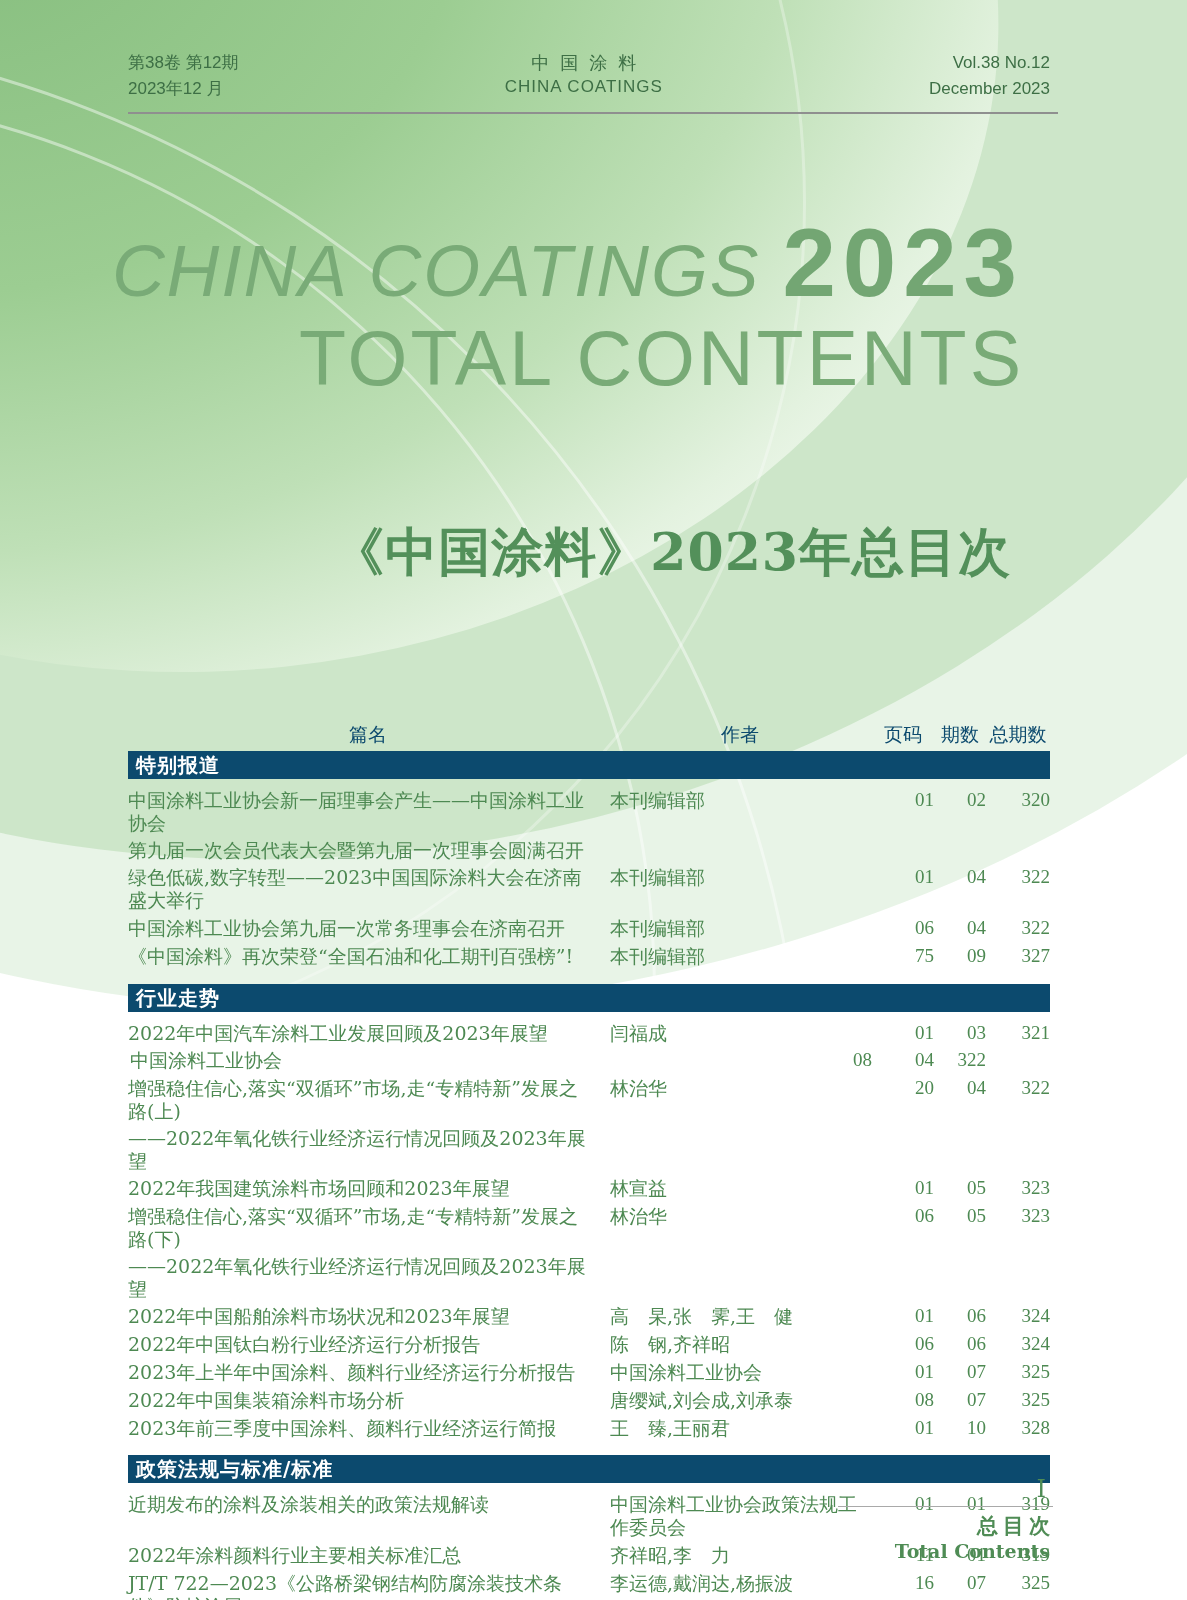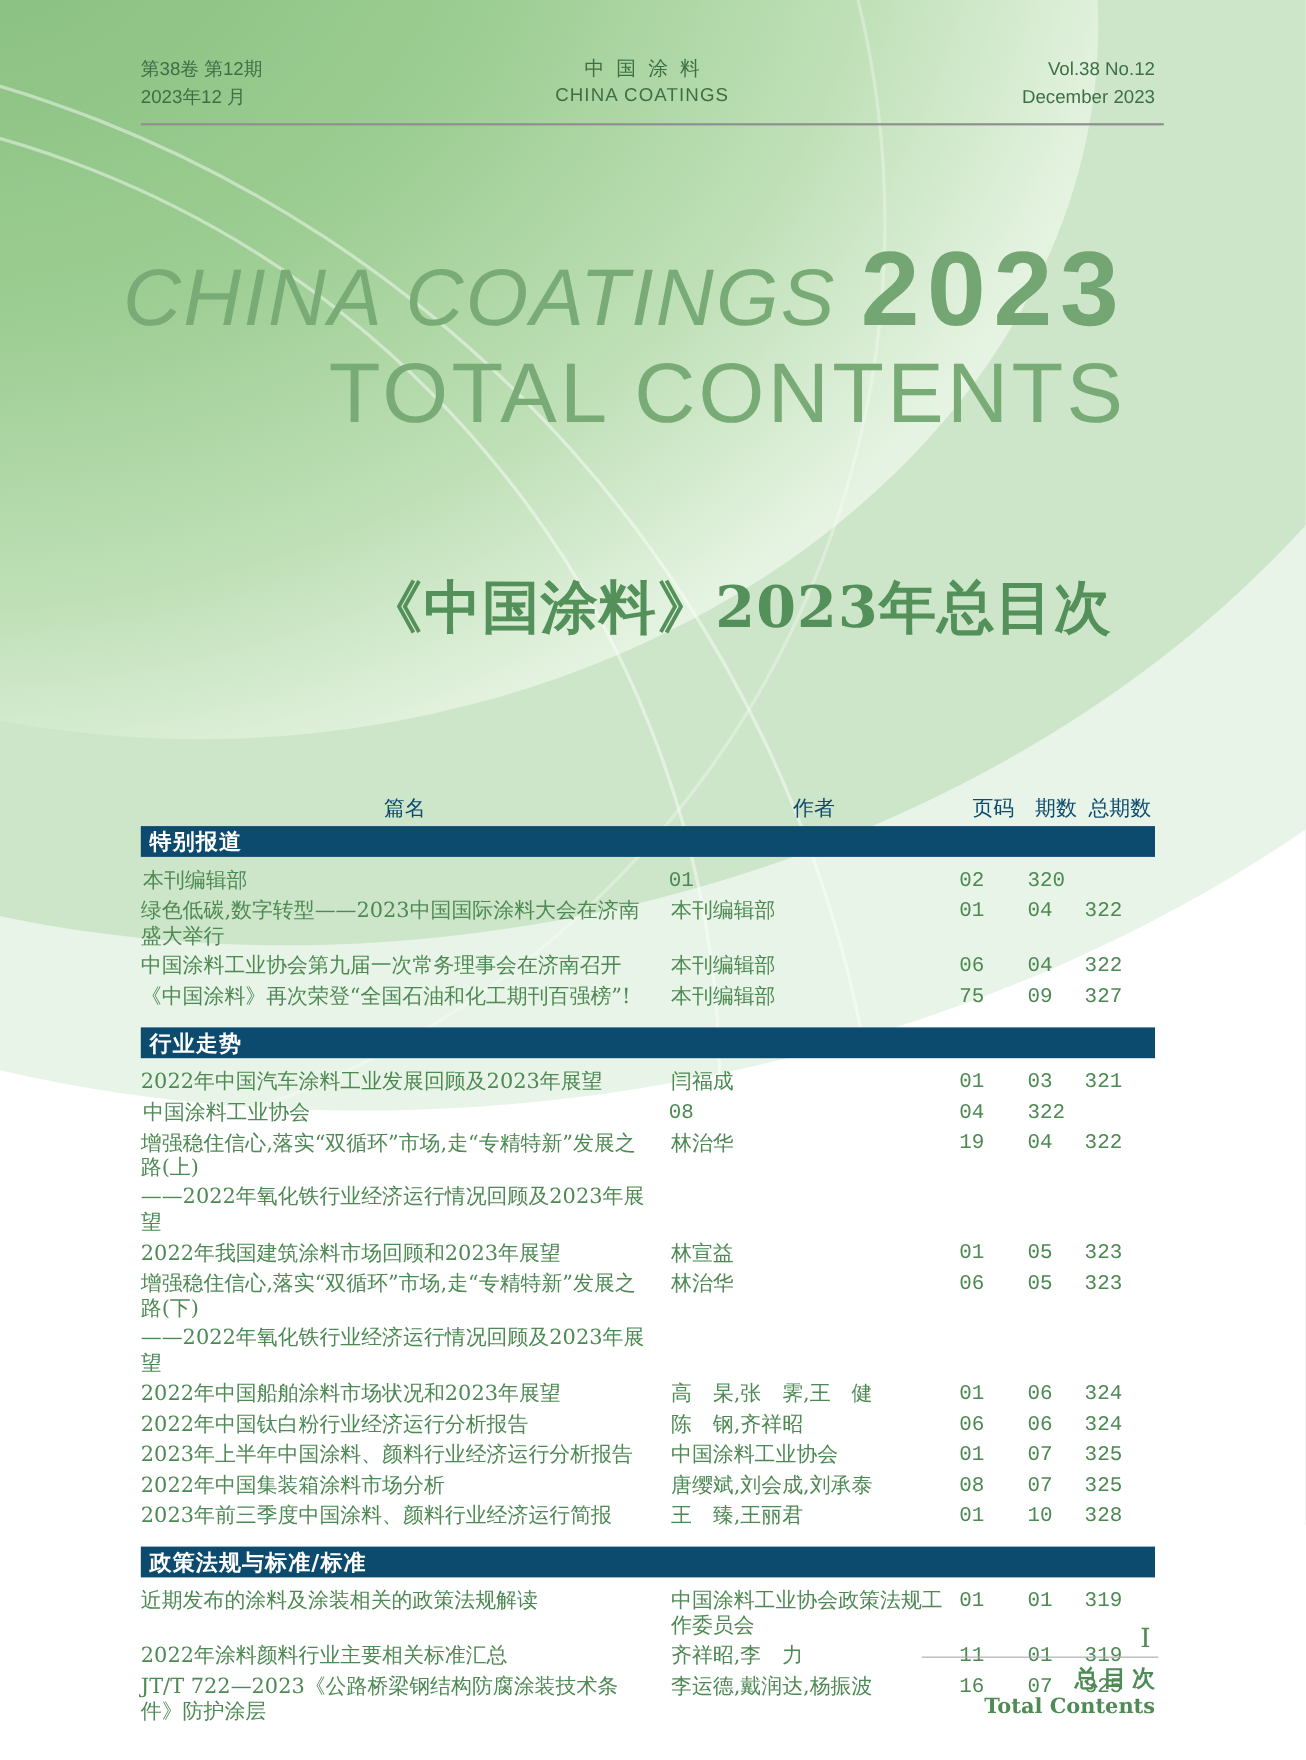--- a/index.html
+++ b/index.html
@@ -78,21 +78,21 @@
   }
   .sec-bar + .toc-row { margin-top:0; }
   .toc-row + .sec-bar { margin-top:16px; }
   .toc-row {
     display:grid; grid-template-columns:480px 264px 62px 52px 64px;
     align-items:start; font-size:19px; line-height:1.2; margin-bottom:5px;
   }
   .c-title { padding-right:14px; }
   .c-title .t2 { margin-top:4px; }
   .c-author { padding-left:2px; }
-  .c-num { text-align:left; font-family:Liberation Mono, monospace; }
+  .c-num { text-align:right; font-family:Liberation Serif, serif; }
 
   
   .footer-pagenum {
     position:absolute; top:1475px; right:141px;
     font-size:24px; color:#4f8c55; font-family:"DejaVu Serif", serif;
   }
   .footer-line {
     position:absolute; top:1506px; right:134px; width:215px; height:1px;
     background:#a9a9a9;
   }
@@ -149,20 +149,24 @@
     <div class="toc-head">
       <div class="h-title">篇名</div>
       <div class="h-author">作者</div>
       <div class="h-num">页码</div>
       <div class="h-num">期数</div>
       <div class="h-num">总期数</div>
     </div>
     <div id="toc-body">
         <div class="sec-bar">特别报道</div>
         <div class="toc-row">
+          <div class="c-title">
+            <div class="t1">中国涂料工业协会新一届理事会产生——中国涂料工业协会</div>
+            <div class="t2">第九届一次会员代表大会暨第九届一次理事会圆满召开</div>
+          </div>
           <div class="c-author">本刊编辑部</div>
           <div class="c-num">01</div>
           <div class="c-num">02</div>
           <div class="c-num">320</div>
         </div>
         <div class="toc-row">
           <div class="c-title">
             <div class="t1">绿色低碳,数字转型——2023中国国际涂料大会在济南盛大举行</div>
           </div>
           <div class="c-author">本刊编辑部</div>
@@ -203,21 +207,21 @@
           <div class="c-num">08</div>
           <div class="c-num">04</div>
           <div class="c-num">322</div>
         </div>
         <div class="toc-row">
           <div class="c-title">
             <div class="t1">增强稳住信心,落实“双循环”市场,走“专精特新”发展之路(上)</div>
             <div class="t2">——2022年氧化铁行业经济运行情况回顾及2023年展望</div>
           </div>
           <div class="c-author">林治华</div>
-          <div class="c-num">19</div>
+          <div class="c-num">20</div>
           <div class="c-num">04</div>
           <div class="c-num">322</div>
         </div>
         <div class="toc-row">
           <div class="c-title">
             <div class="t1">2022年我国建筑涂料市场回顾和2023年展望</div>
           </div>
           <div class="c-author">林宣益</div>
           <div class="c-num">01</div>
           <div class="c-num">05</div>

